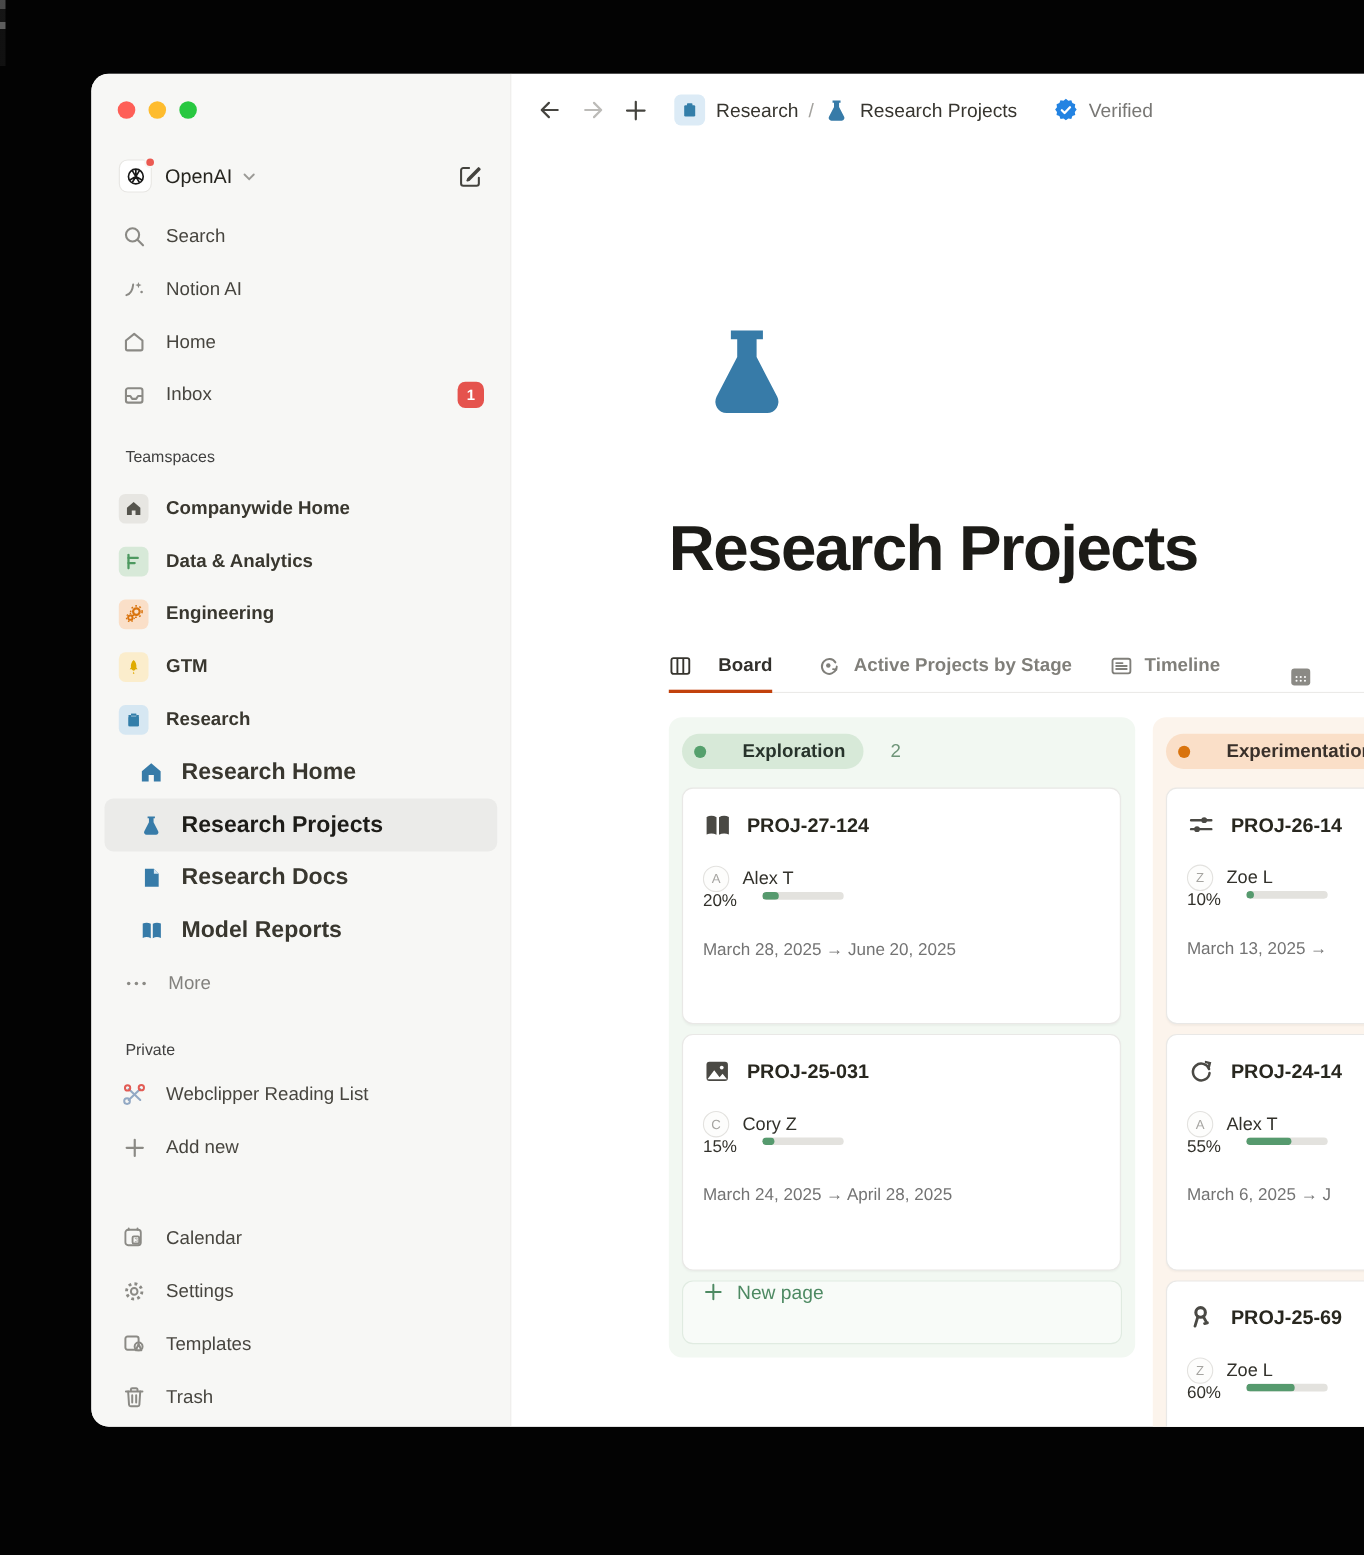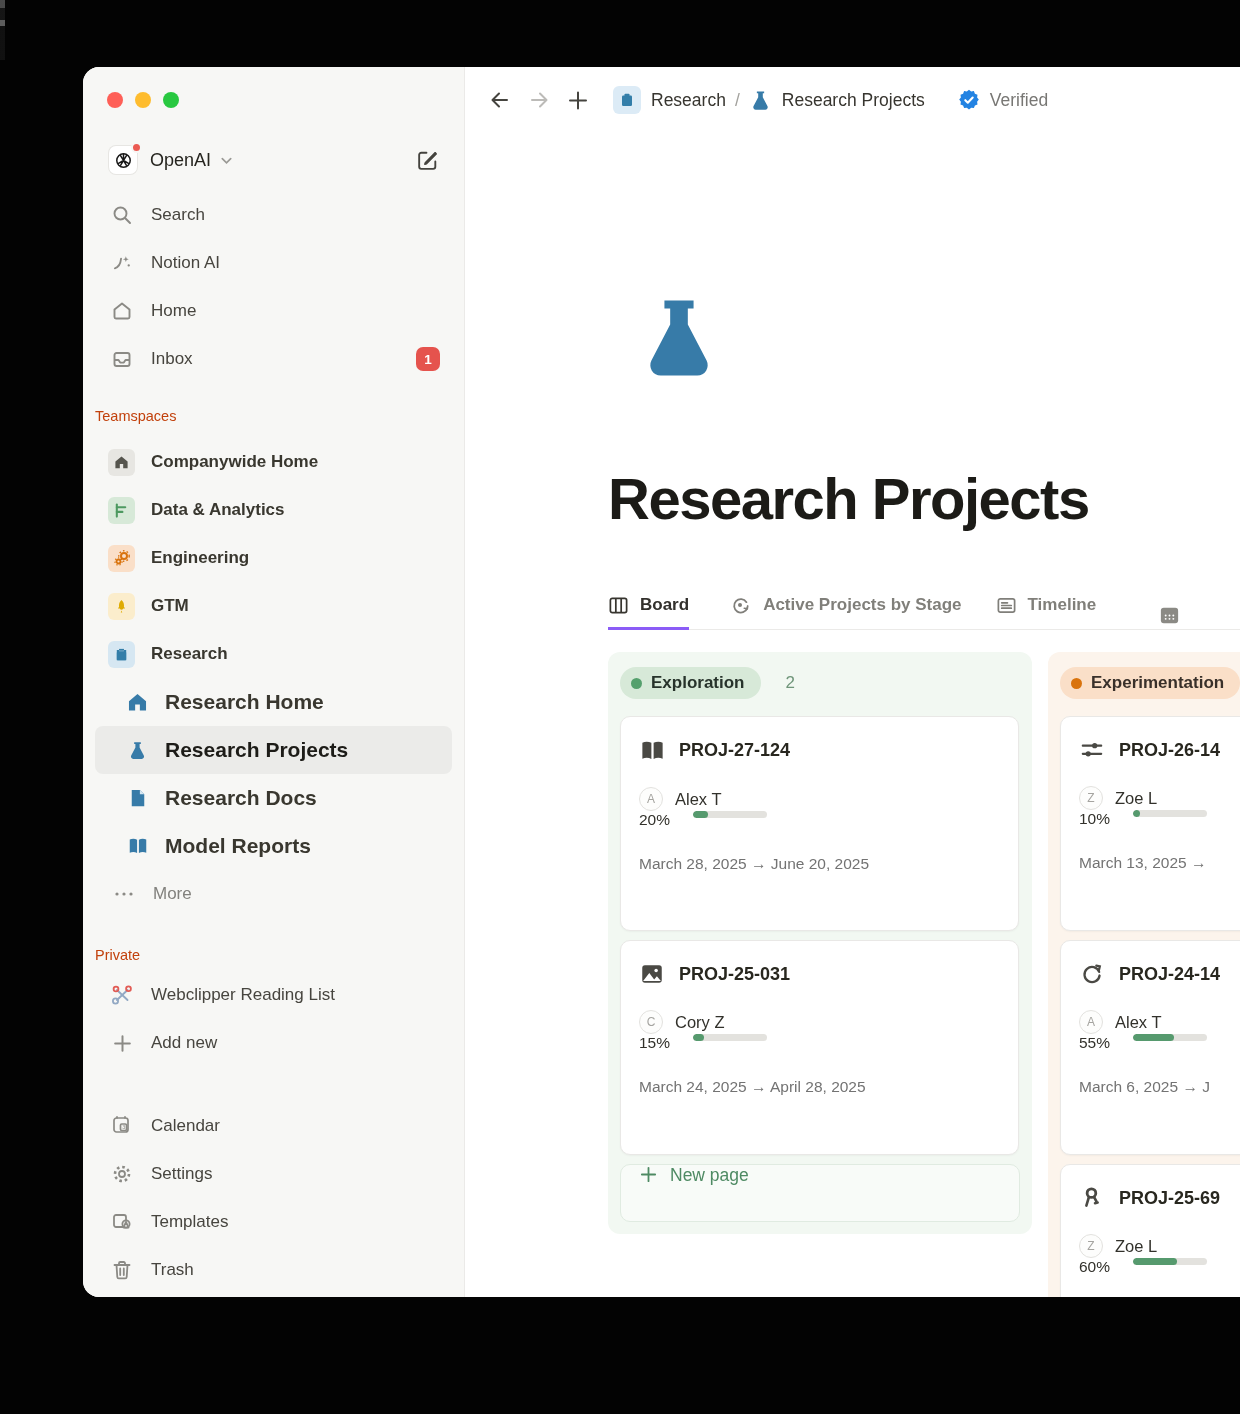--- a/index.html
+++ b/index.html
@@ -29,22 +29,22 @@
 
   ul { list-style:none; }
   .nav-row { height:48px; display:flex; align-items:center; padding-left:27px; }
   .nav-row .ico { width:24px; display:flex; justify-content:center; }
   .nav-row .lbl { margin-left:17px; font-size:17px; font-weight:500; color:#47453f; }
   .nav-top { margin-top:11px; }
   .badge { margin-left:auto; margin-right:24px; min-width:24px; height:24px; border-radius:7px;
     background:#e5534d; color:#fff; font-size:13.5px; font-weight:700; display:flex;
     align-items:center; justify-content:center; padding:0 6px; }
 
-  .section-label { margin-top:23px; padding-left:12px; height:20px; font-size:14.5px;
-    font-weight:500; color:#c2410c; display:flex; align-items:center; }
+  .section-label { margin-top:23px; padding-left:31px; height:20px; font-size:14.5px;
+    font-weight:500; color:#404040; display:flex; align-items:center; }
   .ts-row { height:48px; display:flex; align-items:center; padding-left:25px; }
   .ts-tile { width:27px; height:27px; border-radius:6px; display:flex; align-items:center; justify-content:center; }
   .ts-row .lbl { margin-left:16px; font-size:17px; font-weight:600; color:#39372f; }
   .tile-gray{background:#e7e6e2;} .tile-green{background:#d7e9d8;} .tile-orange{background:#fadfc8;}
   .tile-yellow{background:#fbedcc;} .tile-blue{background:#d6e7f2;}
 
   .child-row { height:48px; display:flex; align-items:center; padding-left:43px; }
   .child-row .ico { width:23px; display:flex; justify-content:center; }
   .child-row .lbl { margin-left:16px; font-size:21px; font-weight:600; color:#39372f; }
   .child-row.selected { margin:0 12px; padding-left:31px; background:#ebebe9; border-radius:8px; }
@@ -69,30 +69,30 @@
   .page-body { position:absolute; left:143px; top:66px; right:0; bottom:0; }
   .page-icon { margin-top:159px; width:92px; height:92px; margin-left:25px; }
   .page-title { margin-top:80px; height:70px; font-size:58px; font-weight:700;
     letter-spacing:-1.5px; color:#1c1b17; line-height:70px; }
 
   .tabs { margin-top:49px; height:47px; display:flex; align-items:flex-start;
     border-bottom:1px solid #ebeae8; }
   .tab { display:flex; align-items:center; height:44px; margin-right:40px; cursor:pointer; }
   .tab .ico { display:flex; margin-right:11px; }
   .tab .lbl { font-size:17px; font-weight:600; color:#807f7a; white-space:nowrap; }
-  .tab.active { border-bottom:3px solid #8b5cf6; height:47px; }
+  .tab.active { border-bottom:3px solid #c2410c; height:47px;gap:13px; }
   .tab.active .lbl { color:#32302c; }
   .tab-cal { margin-left:22px; margin-top:10px; }
 
   .board { margin-top:22px; display:flex; gap:16px; align-items:flex-start; }
   .col { width:424px; flex:0 0 424px; border-radius:12px; padding:12px; }
   .col-green { background:#f2f8f2; }
   .col-peach { background:#fcf4ec; min-height:724px; }
   .col-head { height:32px; display:flex; align-items:center; margin-top:3px; margin-bottom:17px; }
-  .pill { height:32px; border-radius:16px; display:inline-flex; align-items:center; padding:0 16px 0 11px; }
+  .pill { height:32px; border-radius:16px; display:inline-flex; align-items:center; padding:0 16px 0 11px;gap:24px; }
   .pill-green { background:#d7e9d8; }
   .pill-orange { background:#fadfc8; }
   .pill .dot { width:11px; height:11px; border-radius:50%; margin-right:9px; }
   .dot-green{background:#55a06d;} .dot-orange{background:#d9730d;}
   .pill .lbl { font-size:17px; font-weight:600; color:#27332b; white-space:nowrap; }
   .pill-orange .lbl { color:#39302a; }
   .col-count { margin-left:25px; font-size:17px; font-weight:500; color:#6f9579; }
 
   .card { width:399px; min-height:215px; background:#fff; border:1px solid #e9e8e6; border-radius:10px;
     box-shadow:0 1px 2px rgba(15,15,15,.04); padding:20px 18px 18px 18px; margin-bottom:9px; cursor:pointer; }

